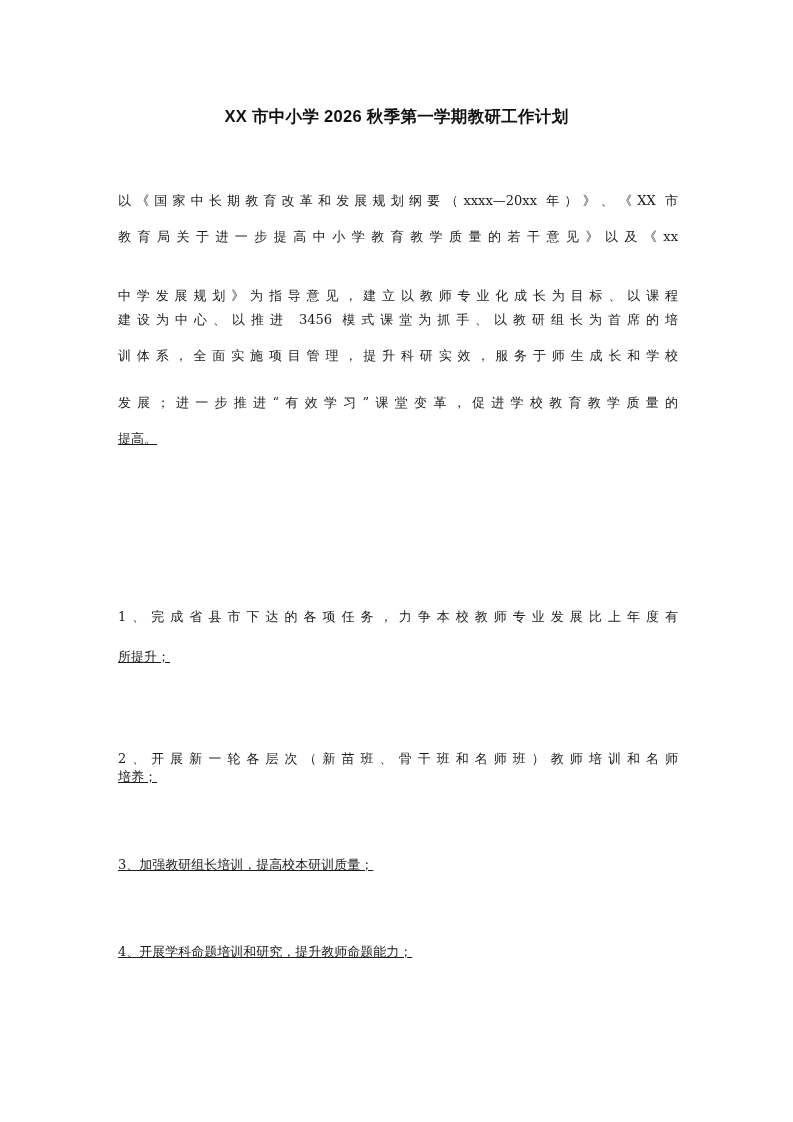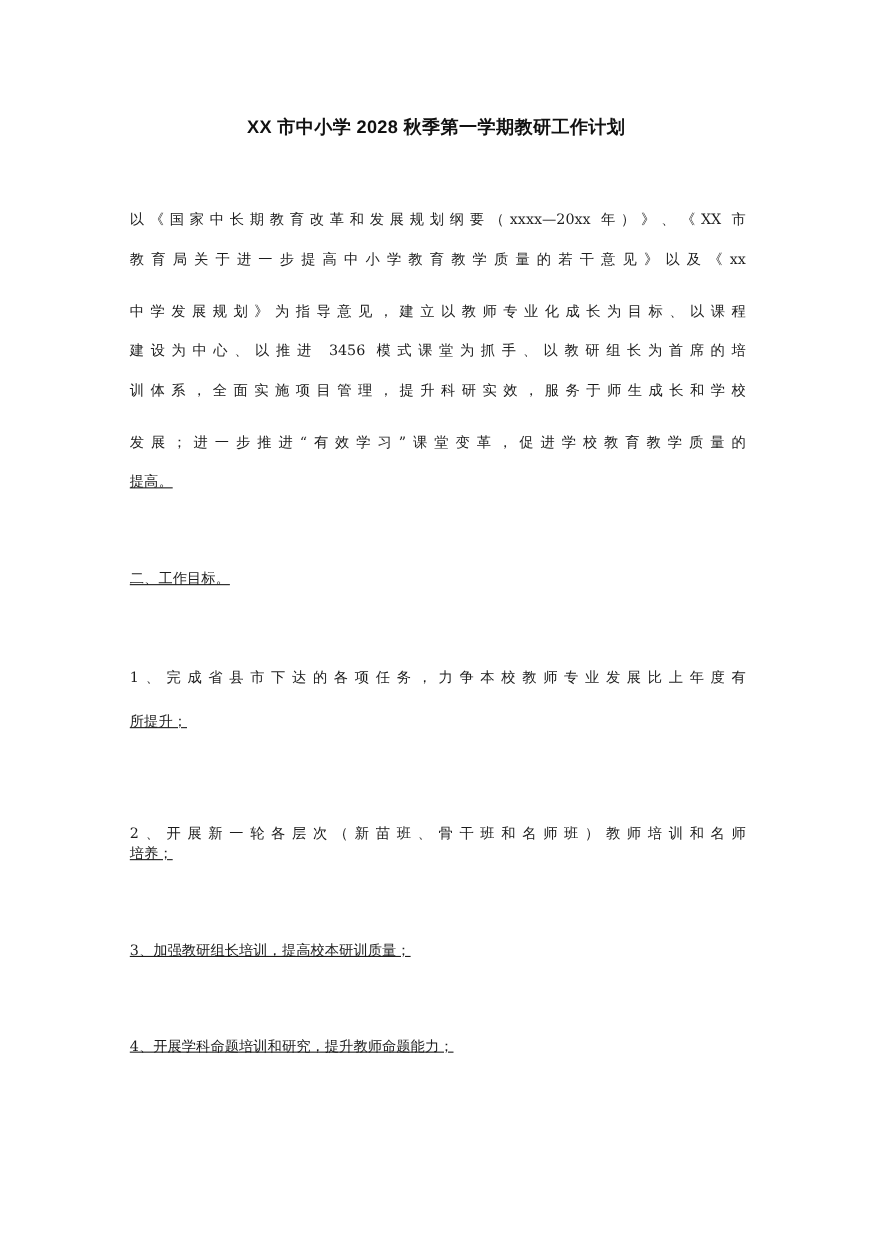--- a/index.html
+++ b/index.html
@@ -10,33 +10,32 @@
            font-family:"Liberation Sans","DejaVu Sans",sans-serif; font-weight:bold;
            font-size:16.5px; line-height:24px; color:#111; letter-spacing:0.3px; }
   .line { position:absolute; left:118px; width:560px; font-size:13px; line-height:24px;
           white-space:nowrap; text-align:justify; text-align-last:justify; color:#1c1c1c; }
   .line.last { text-align-last:left;text-decoration:underline; }
 </style>
 </head>
 <body>
 
 <div class="page">
-  <div class="title">XX 市中小学 2028 秋季第一学期教研工作计划</div>
+  <div class="title">XX 市中小学 2026 秋季第一学期教研工作计划</div>
 
   <div>
     <div class="line" style="top:189px">以《国家中长期教育改革和发展规划纲要（xxxx—20xx 年）》、《XX 市</div>
     <div class="line" style="top:225px">教育局关于进一步提高中小学教育教学质量的若干意见》以及《xx</div>
-    <div class="line" style="top:272px">中学发展规划》为指导意见，建立以教师专业化成长为目标、以课程</div>
+    <div class="line" style="top:284px">中学发展规划》为指导意见，建立以教师专业化成长为目标、以课程</div>
     <div class="line" style="top:308px">建设为中心、以推进 3456 模式课堂为抓手、以教研组长为首席的培</div>
     <div class="line" style="top:344px">训体系，全面实施项目管理，提升科研实效，服务于师生成长和学校</div>
     <div class="line" style="top:391px">发展；进一步推进“有效学习”课堂变革，促进学校教育教学质量的</div>
     <div class="line last" style="top:427px">提高。</div>
   </div>
 
-  <div class="line last" style="top:515px">二、工作目标。</div>
 
   <div>
     <div class="line" style="top:605px">1、完成省县市下达的各项任务，力争本校教师专业发展比上年度有</div>
     <div class="line last" style="top:645px">所提升；</div>
   </div>
 
   <div>
     <div class="line" style="top:747px">2、开展新一轮各层次（新苗班、骨干班和名师班）教师培训和名师</div>
     <div class="line last" style="top:765px">培养；</div>
   </div>

